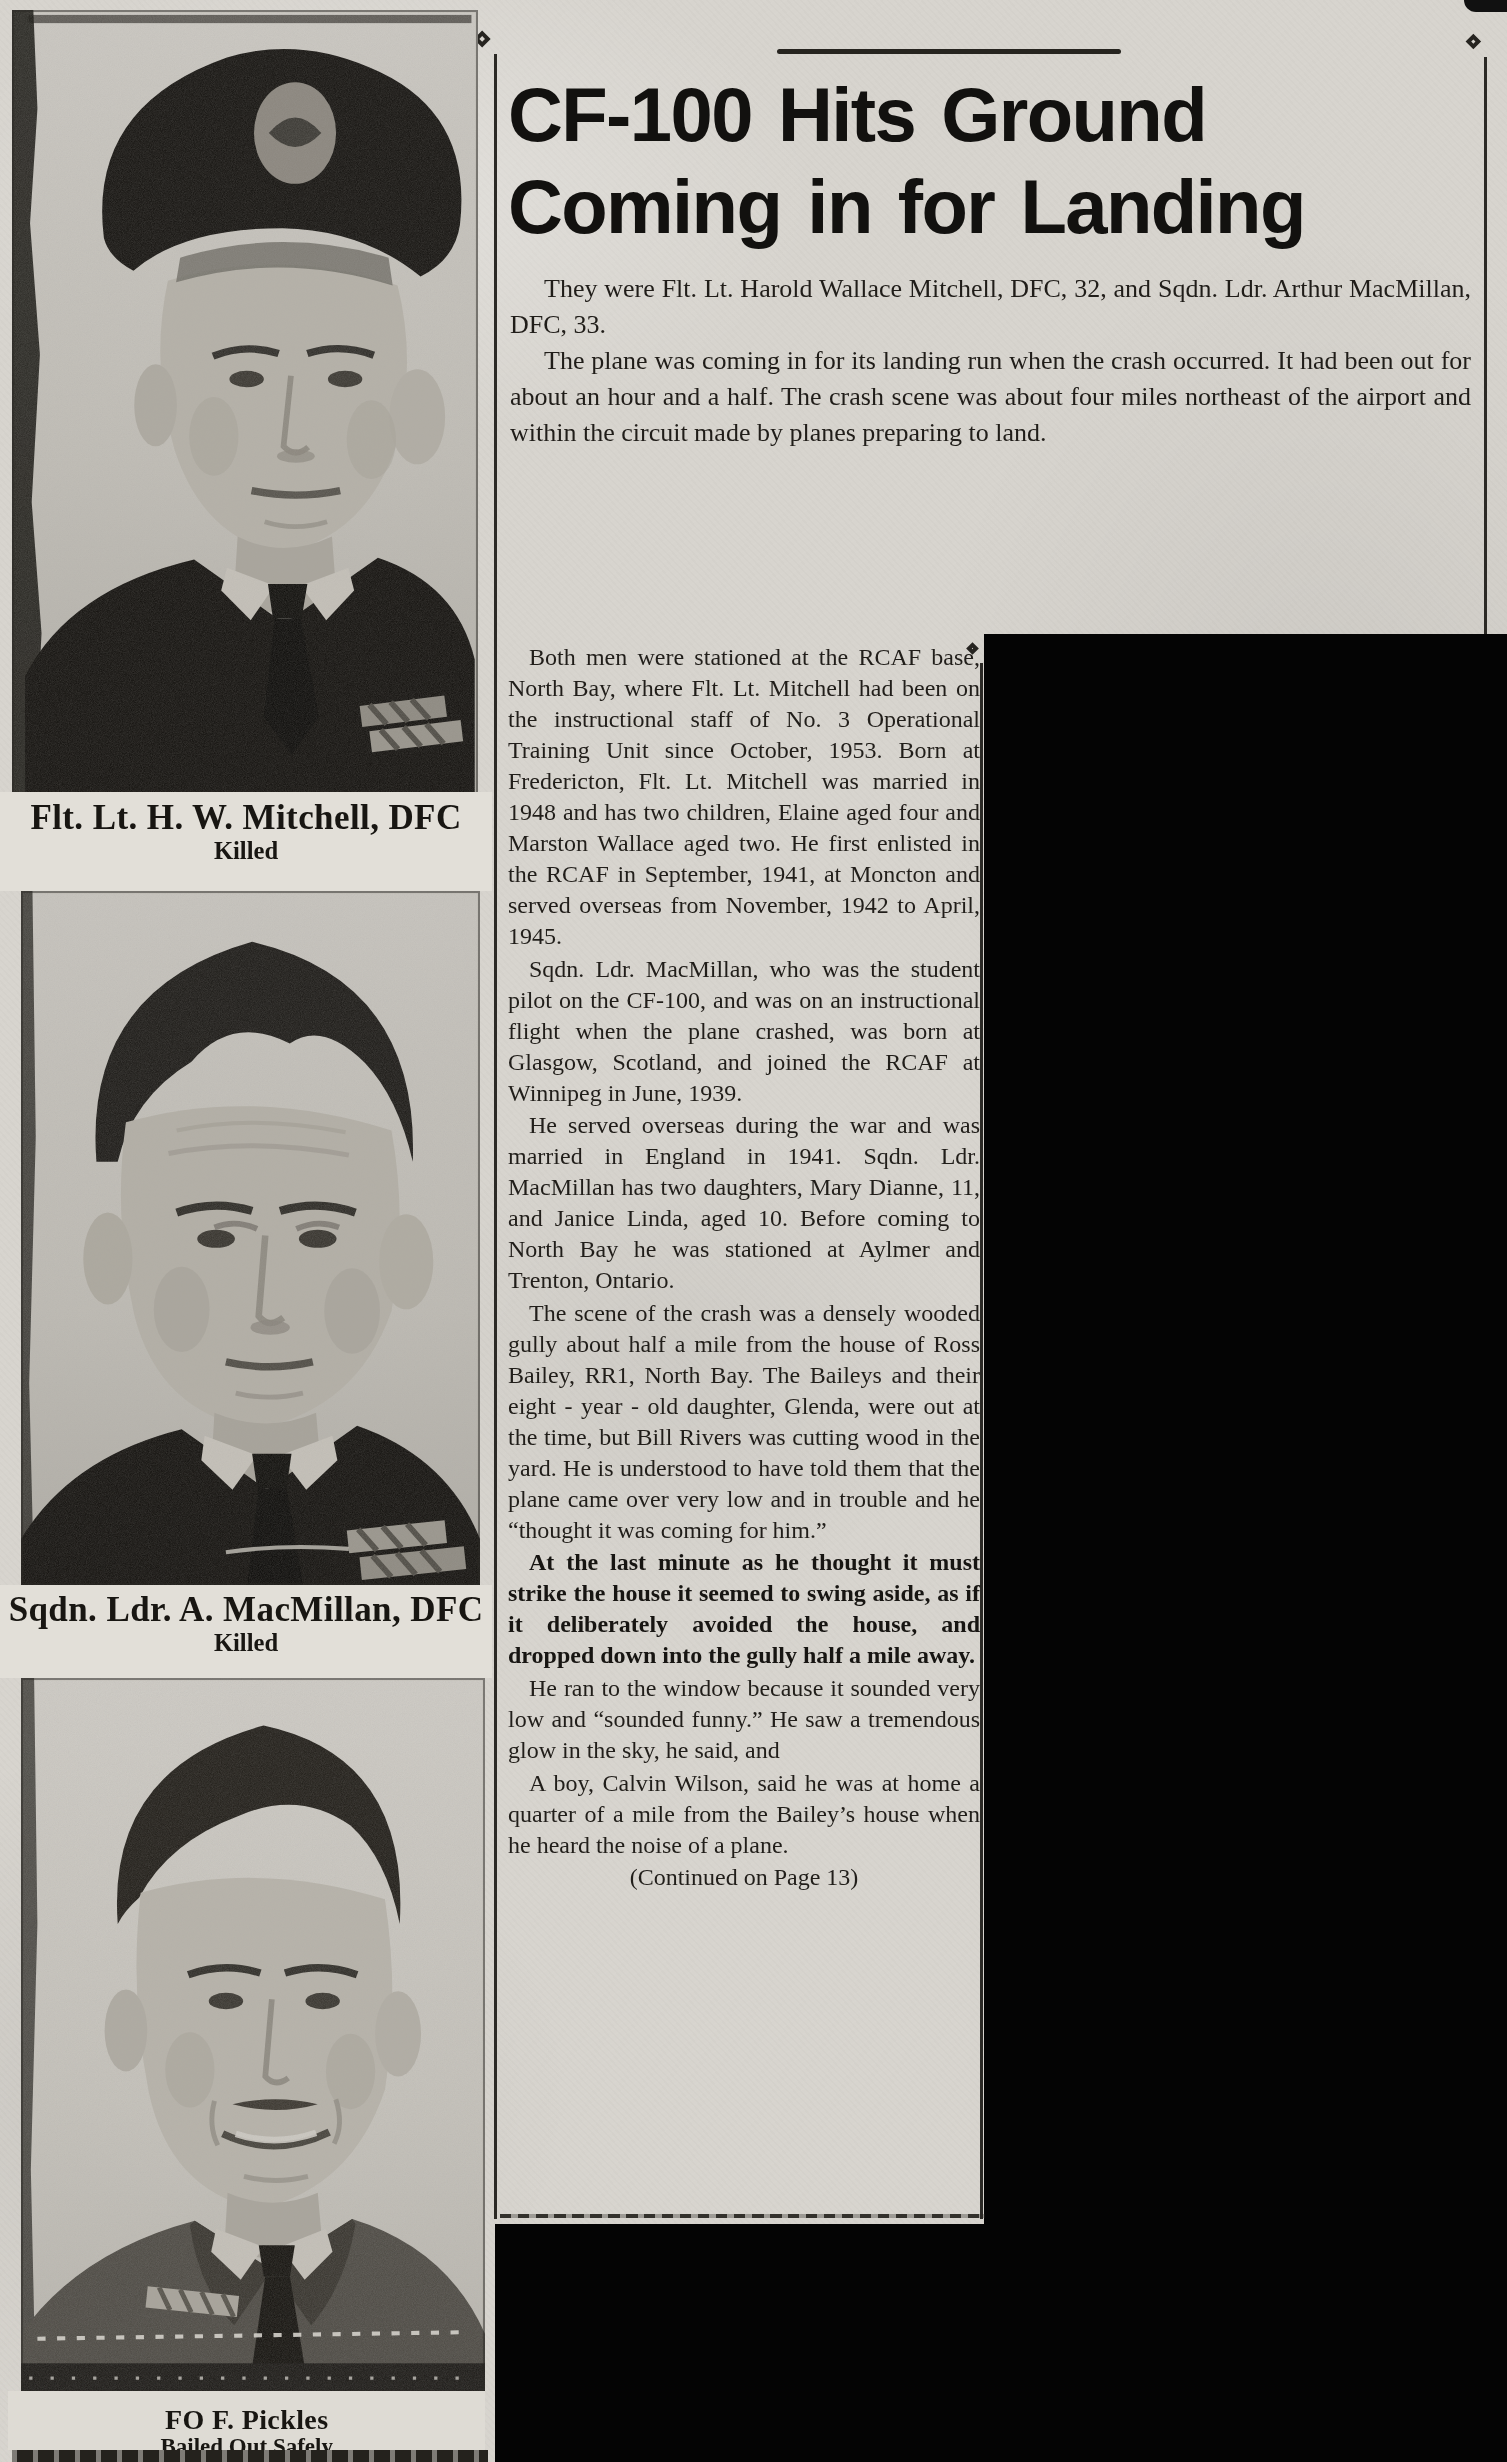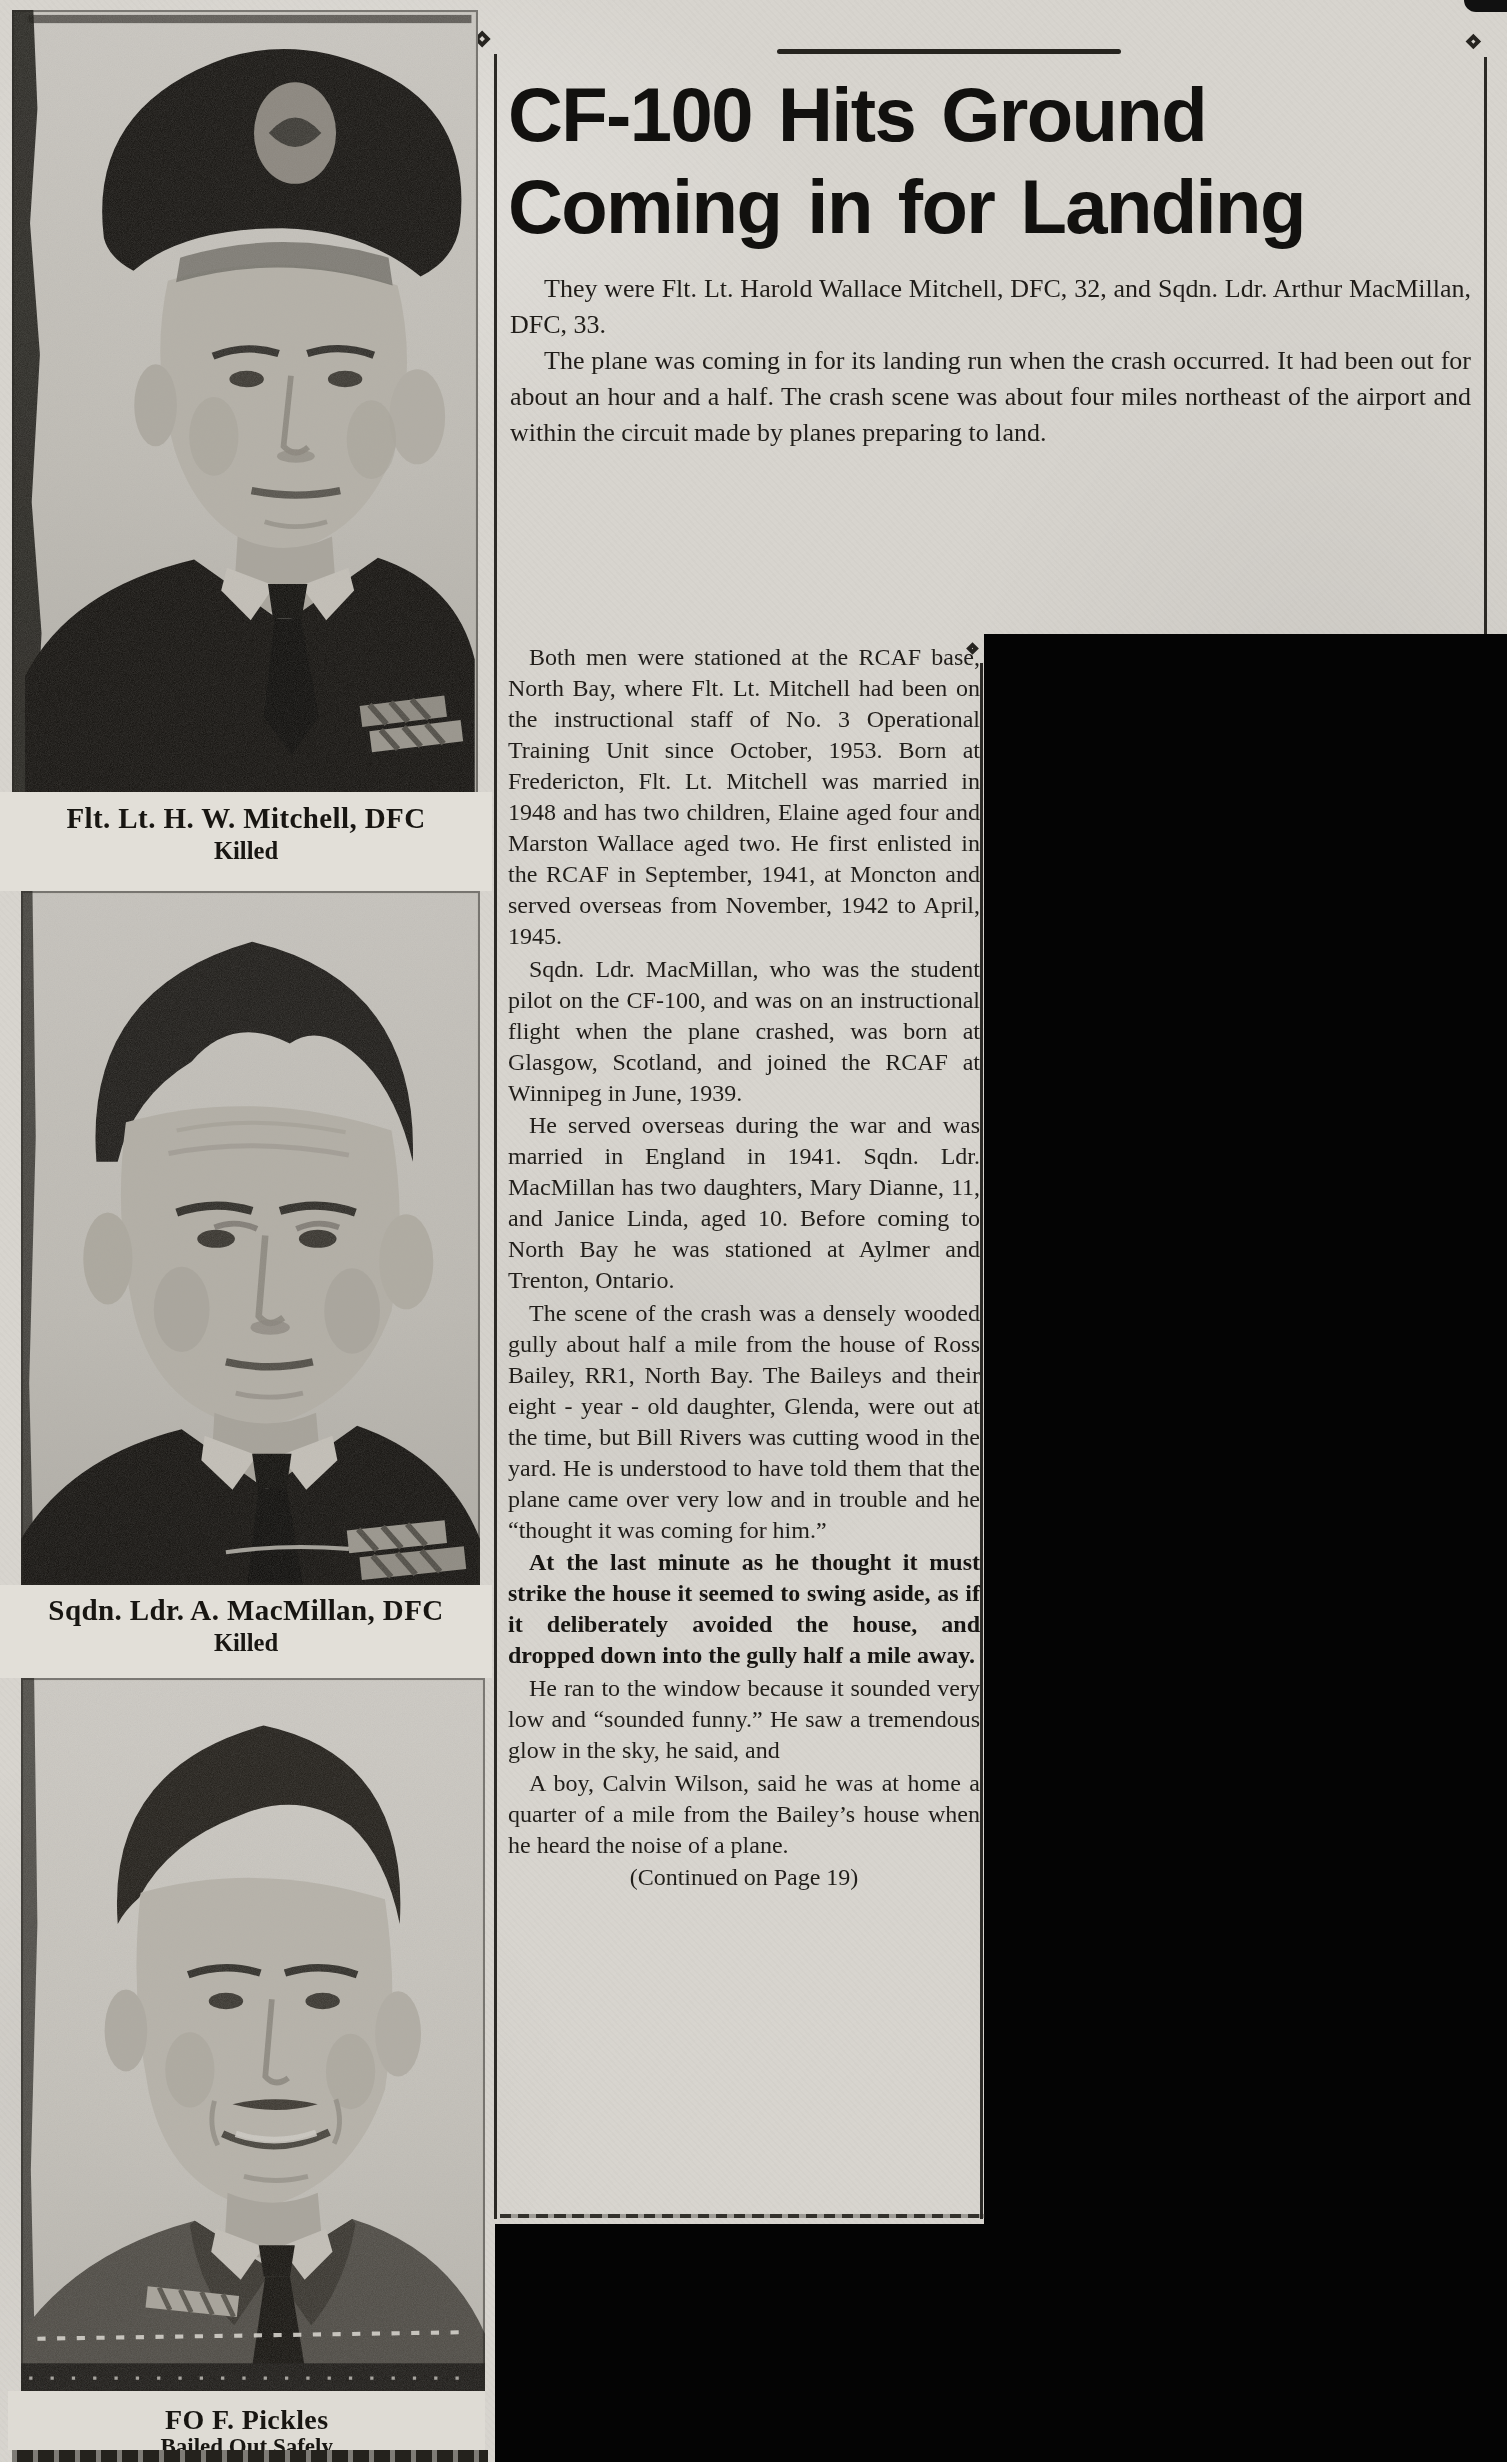--- a/index.html
+++ b/index.html
@@ -52,21 +52,21 @@
   .column p{margin:0 0 1.6px 0; text-indent:21px;}
   .column p.bold-par{font-weight:700; color:#171512;}
   .column p.centered{text-align:center; text-indent:0; margin-top:1.6px;}
   
   .photo{position:absolute; overflow:hidden;}
   .photo svg{display:block; width:100%; height:100%;}
   .caption-band{
     position:absolute; background:#e2dfd8; text-align:center; color:#181612;
   }
   .caption-name{
-    font-weight:700; font-size:29px; line-height:36px; letter-spacing:0.4px;
+    font-weight:700; font-size:35px; line-height:36px; letter-spacing:0.4px;
     margin:0; white-space:nowrap;
   }
   .caption-status{
     font-weight:700; font-size:24.6px; line-height:29.5px; margin:0;
   }
   .photo-bottom-strip{
     position:absolute; background:#24221d;
     background-image:repeating-linear-gradient(90deg, rgba(215,212,206,.5) 0 4.9px, transparent 4.9px 21px);
   }
 </style>
@@ -104,21 +104,21 @@
   <div class="vrule" style="left:980px; top:663px; height:1556px;"></div>
 
   <div class="column">
     <p>Both men were stationed at the RCAF base, North Bay, where Flt. Lt. Mitchell had been on the instructional staff of No. 3 Operational Training Unit since October, 1953. Born at Fredericton, Flt. Lt. Mitchell was married in 1948 and has two children, Elaine aged four and Marston Wallace aged two. He first enlisted in the RCAF in September, 1941, at Moncton and served overseas from November, 1942 to April, 1945.</p>
     <p>Sqdn. Ldr. MacMillan, who was the student pilot on the CF-100, and was on an instructional flight when the plane crashed, was born at Glasgow, Scotland, and joined the RCAF at Winnipeg in June, 1939.</p>
     <p>He served overseas during the war and was married in England in 1941. Sqdn. Ldr. MacMillan has two daughters, Mary Dianne, 11, and Janice Linda, aged 10. Before coming to North Bay he was stationed at Aylmer and Trenton, Ontario.</p>
     <p>The scene of the crash was a densely wooded gully about half a mile from the house of Ross Bailey, RR1, North Bay. The Baileys and their eight - year - old daughter, Glenda, were out at the time, but Bill Rivers was cutting wood in the yard. He is understood to have told them that the plane came over very low and in trouble and he “thought it was coming for him.”</p>
     <p class="bold-par">At the last minute as he thought it must strike the house it seemed to swing aside, as if it deliberately avoided the house, and dropped down into the gully half a mile away.</p>
     <p>He ran to the window because it sounded very low and “sounded funny.” He saw a tremendous glow in the sky, he said, and</p>
     <p>A boy, Calvin Wilson, said he was at home a quarter of a mile from the Bailey’s house when he heard the noise of a plane.</p>
-    <p class="centered">(Continued on Page 19)</p>
+    <p class="centered">(Continued on Page 13)</p>
   </div>
 
   <div class="photo" style="left:11.5px; top:9.8px; width:466px; height:784px;">
     <svg viewBox="0 0 568 956" preserveAspectRatio="none">
       <defs>
         <linearGradient id="bg1" x1="0" y1="0" x2="0" y2="1">
           <stop offset="0" stop-color="#cdcac4"></stop>
             <stop offset=".55" stop-color="#c2bfb8"></stop>
             <stop offset="1" stop-color="#b4b1aa"></stop>
         </linearGradient>

